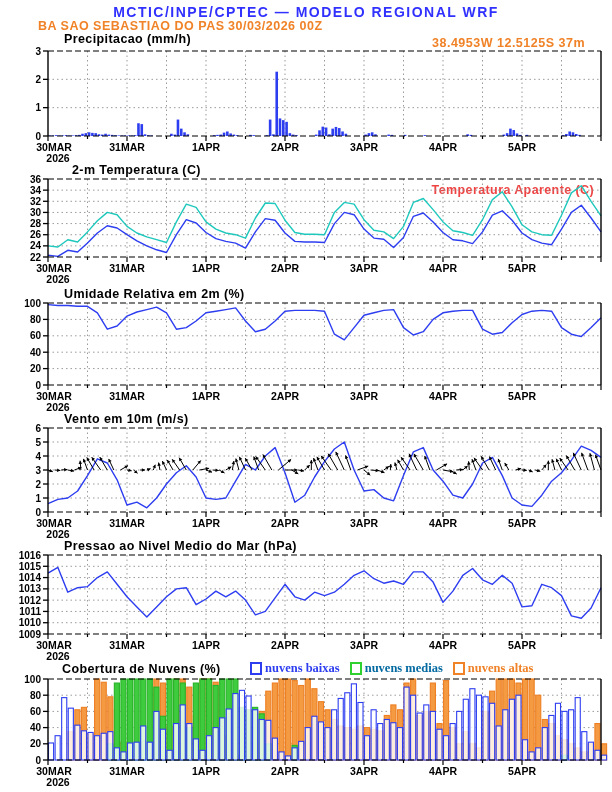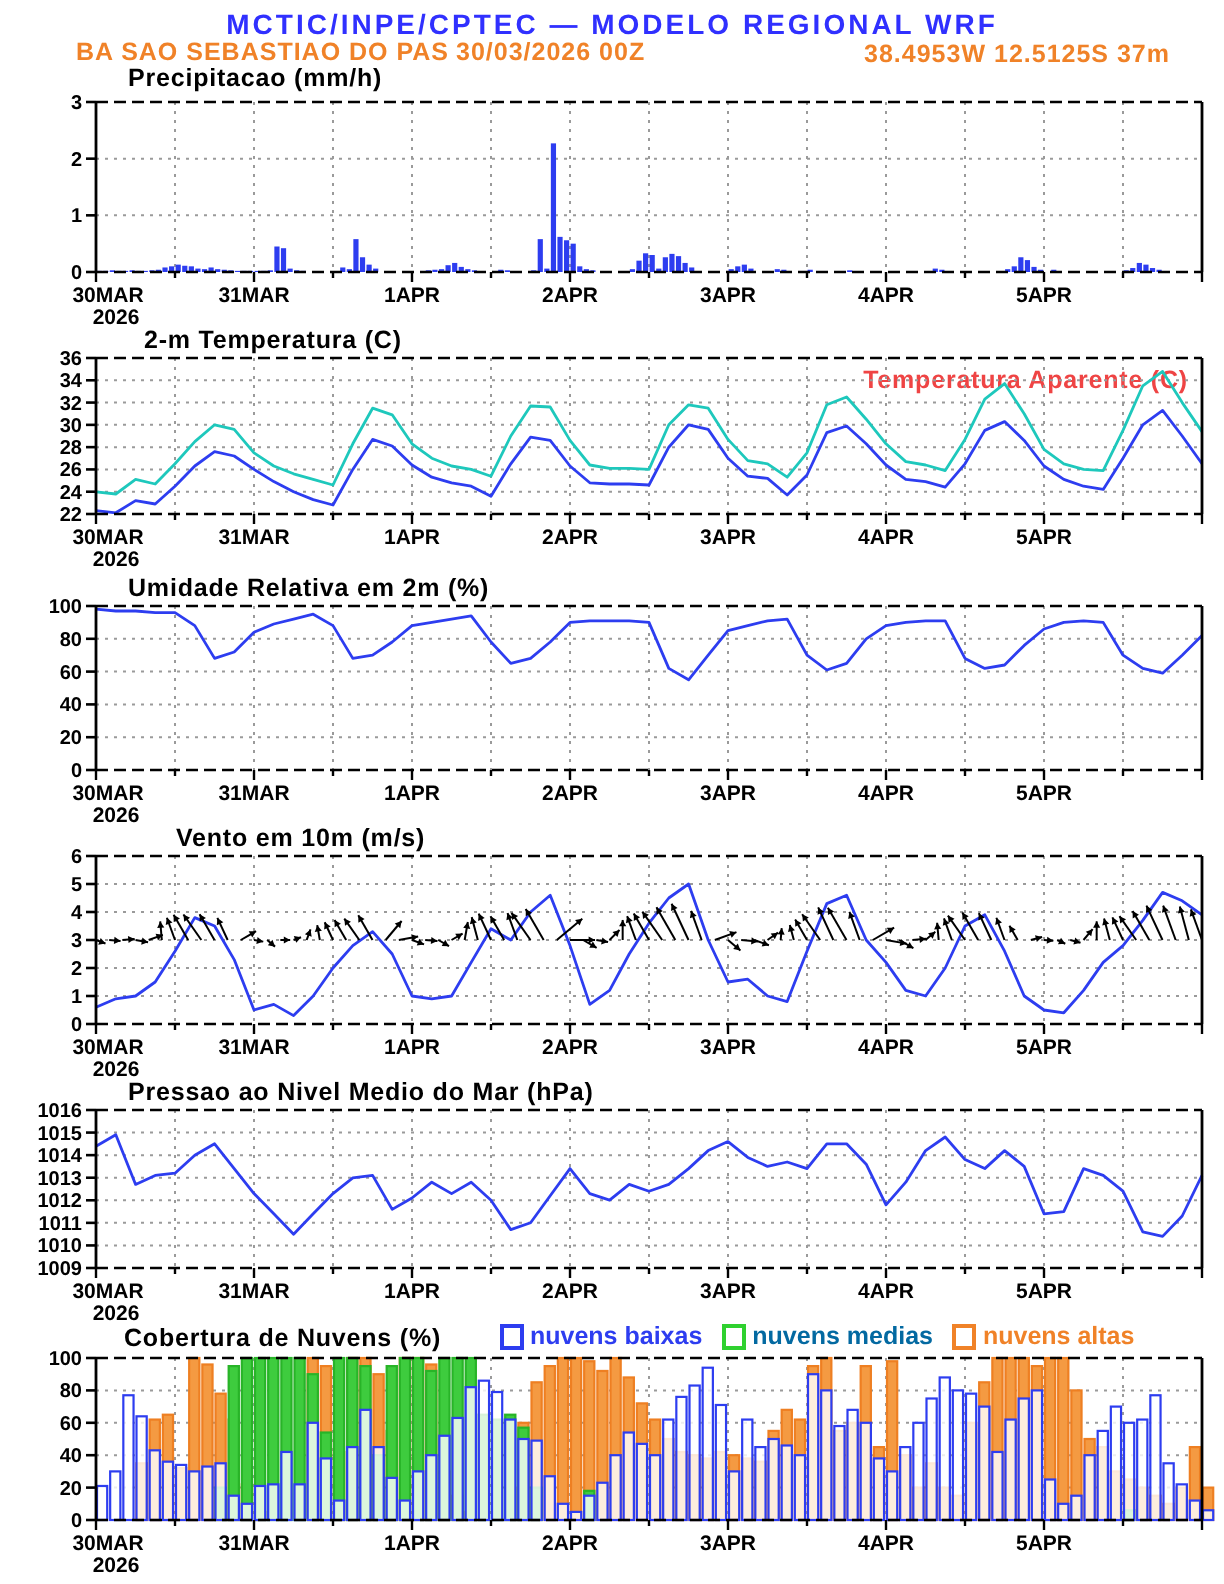--- a/index.html
+++ b/index.html
@@ -4,47 +4,47 @@
 <style>
   html,body{margin:0;padding:0;background:#ffffff;}
   #page{position:relative;width:612px;height:792px;background:#ffffff;overflow:hidden;
         font-family:"Liberation Sans","DejaVu Sans",sans-serif;}
   .hdr1{position:absolute;left:0;top:4px;width:612px;text-align:center;
         font-size:14px;font-weight:bold;letter-spacing:1.5px;color:#3030ff;white-space:pre;}
   .hdr2{position:absolute;left:38px;top:19px;font-size:12.5px;font-weight:bold;
         letter-spacing:0.5px;color:#f08228;white-space:pre;}
   .hdr2b{position:absolute;left:228px;top:19px;font-size:12.5px;font-weight:bold;
         letter-spacing:0.5px;color:#f08228;white-space:pre;}
-  .hdr3{position:absolute;right:27px;top:20px;font-size:12.5px;font-weight:bold;
+  .hdr3{position:absolute;right:27px;top:36px;font-size:12.5px;font-weight:bold;
         letter-spacing:0.5px;color:#f08228;white-space:pre;}
   .ptitle{position:absolute;font-size:12.5px;font-weight:bold;letter-spacing:0.4px;
         color:#000;white-space:pre;}
   .ptitle.cyan{color:#ef4444;margin-top:20px;}
   .legend{position:absolute;display:flex;gap:10px;align-items:center;}
-  .legend .item{display:flex;align-items:center;gap:3px;font-size:12.5px;font-weight:bold;}
+  .legend .item{display:flex;align-items:center;gap:3px;font-size:12.5px;font-weight:bold;font-family:Liberation Serif, serif;}
   .sw{width:8px;height:9px;border:2px solid;background:#fff;display:inline-block;}
   .lg-baixas{color:#2d3df0;} .lg-baixas .sw{border-color:#2d3df0;}
   .lg-medias{color:#0369a1;} .lg-medias .sw{border-color:#2fd12f;}
   .lg-altas{color:#f08228;}  .lg-altas .sw{border-color:#f08228;}
   svg{position:absolute;left:0;top:0;}
 </style>
 </head>
 <body>
 
 <div id="page">
   <div class="hdr1">MCTIC/INPE/CPTEC — MODELO REGIONAL WRF</div>
   <div class="hdr2">BA SAO SEBASTIAO DO PAS</div>
   <div class="hdr2b">30/03/2026 00Z</div>
   <div class="hdr3">38.4953W 12.5125S 37m</div>
 
   <div class="ptitle" style="left:64px;top:32px;">Precipitacao (mm/h)</div>
   <div class="ptitle" style="left:72px;top:163px;">2-m Temperatura (C)</div>
   <div class="ptitle cyan" style="right:18px;top:163px;">Temperatura Aparente (C)</div>
   <div class="ptitle" style="left:64px;top:287px;">Umidade Relativa em 2m (%)</div>
-  <div class="ptitle" style="left:64px;top:412px;margin-left:24px;">Vento em 10m (m/s)</div>
+  <div class="ptitle" style="left:64px;top:412px;">Vento em 10m (m/s)</div>
   <div class="ptitle" style="left:62px;top:662px;">Cobertura de Nuvens (%)</div>
   <div class="ptitle" style="left:64px;top:539px;">Pressao ao Nivel Medio do Mar (hPa)</div>
 
   <div class="legend" style="left:250px;top:661px;">
     <span class="item lg-baixas">
         <span class="sw"></span>
         <span>nuvens baixas</span>
       </span>
     <span class="item lg-medias">
         <span class="sw"></span>

